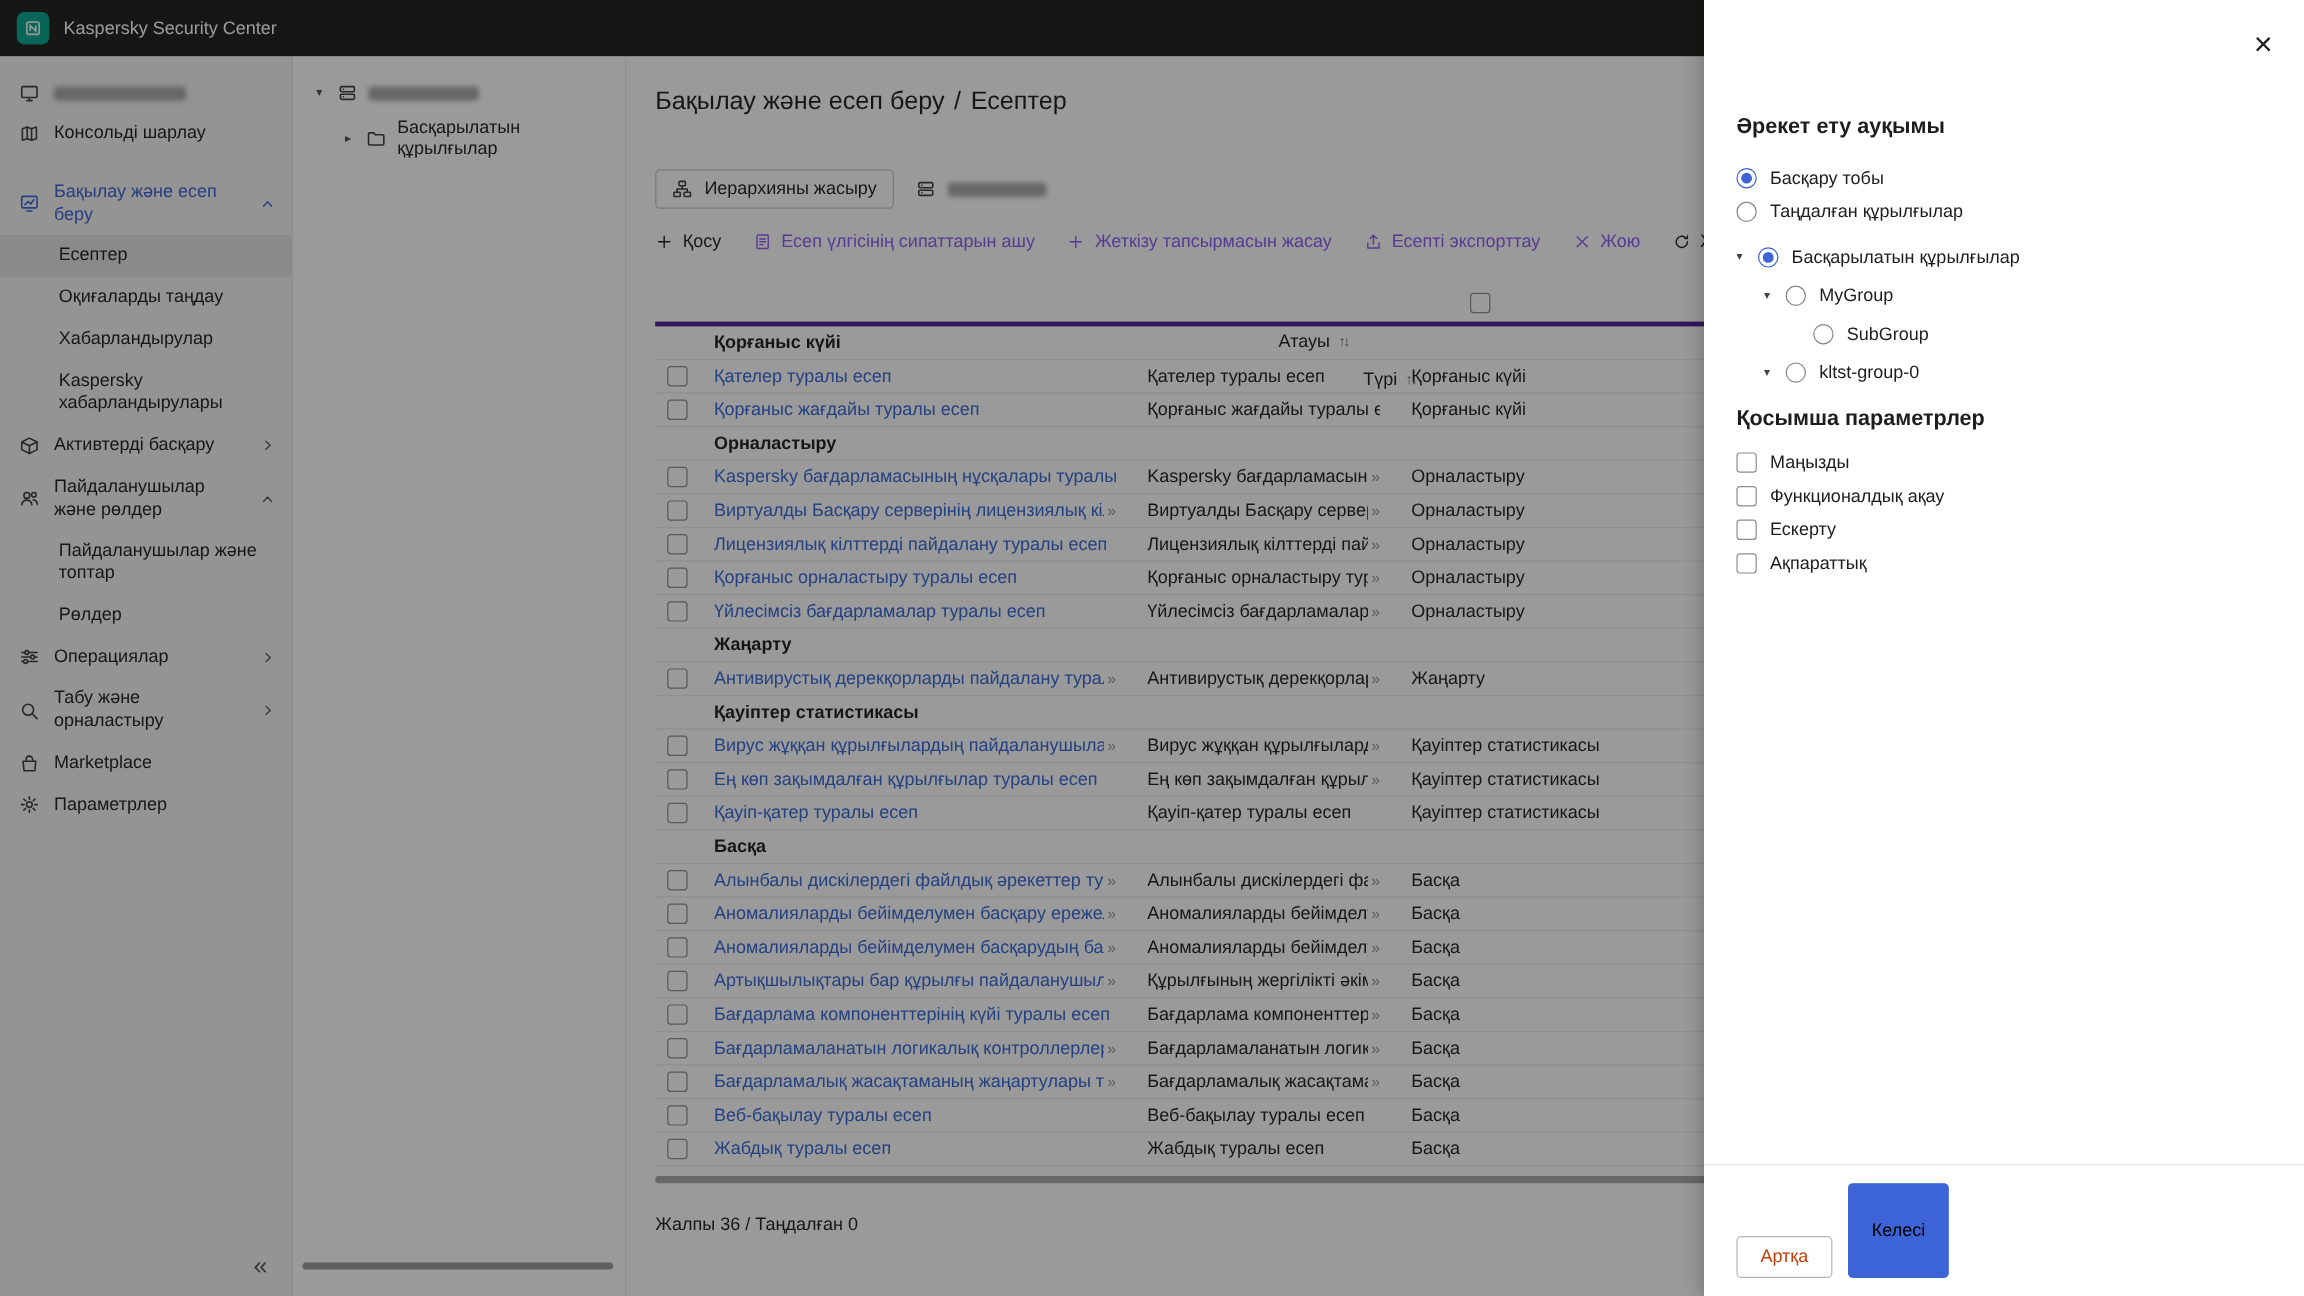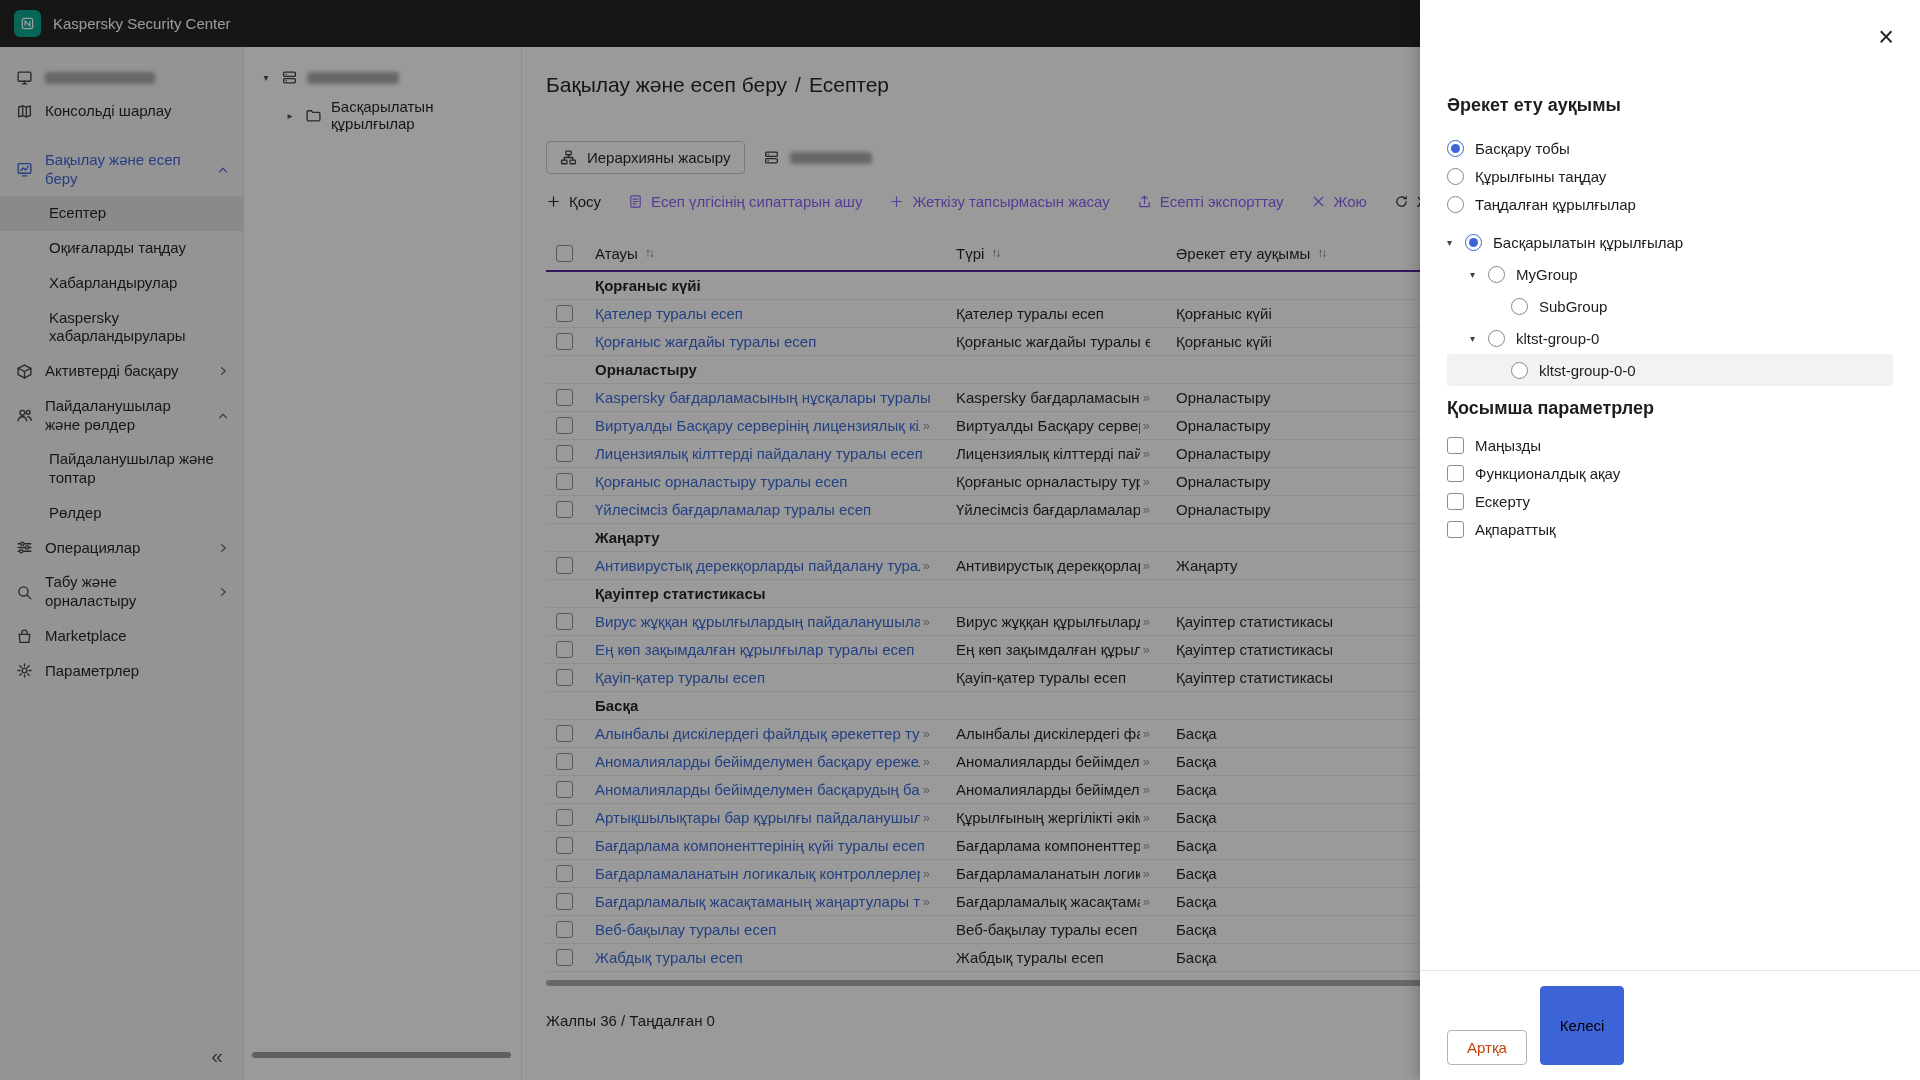--- a/index.html
+++ b/index.html
@@ -49,21 +49,21 @@
   .hier-toggle { display:flex; align-items:center; gap:10px; border:1px solid #c9c9c9; border-radius:4px; padding:7px 13px; background:#fff; font-size:15px; cursor:pointer; }
   .hier-server { display:flex; align-items:center; gap:10px; }
 
   .toolbar { margin-top:12px; display:flex; align-items:flex-end; gap:27px; }
   .tb-btn { display:flex; align-items:center; gap:8px; background:none; border:none; font-family:inherit; font-size:15px; color:#1d1d1d; padding:7px 0; cursor:pointer; white-space:nowrap; }
   .tb-btn.disabled { color:#8b5cf6; }
   .tb-btn .ic { width:15px; height:15px; color:currentColor; }
 
   .table { margin-top:19px; width:100%; }
   .trow { display:flex; align-items:center; height:28px; border-bottom:1px solid #ececec; font-size:15px; }
-  .thead { height:36px; border-bottom:2px solid #4c1d95; }
+  .thead { height:36px; border-bottom:4px solid #4c1d95;flex-direction:column; }
   .cell { display:flex; align-items:center; min-width:0; height:100%; }
   .c-check { width:36px; flex:none; padding-left:10px; }
   .c-name  { width:361px; flex:none; padding:0 13px; overflow:hidden; }
   .c-type  { width:220px; flex:none; padding:0 13px; overflow:hidden; }
   .c-scope { flex:1; padding:0 13px; overflow:hidden; }
   .th-label { white-space:nowrap; }
   .sort { color:#6f6f6f; font-size:12px; margin-left:7px; letter-spacing:-2px; cursor:pointer; }
   .checkbox { width:17px; height:17px; border:1.5px solid #8d8d8d; border-radius:3px; background:#fff; flex:none; cursor:pointer; }
   .link { color:#3566d6; text-decoration:none; white-space:nowrap; overflow:hidden; min-width:0; cursor:pointer; }
   .txt { white-space:nowrap; overflow:hidden; min-width:0; }
@@ -694,24 +694,20 @@
   <span class="drawer-close">×</span>
   <div class="drawer-body">
     <div class="drawer-title">Әрекет ету ауқымы</div>
     <div id="scope-options">
         <div class="opt-row">
           <span class="radio sel"></span>
           <span>Басқару тобы</span>
         </div>
         <div class="opt-row">
           <span class="radio"></span>
-          <span>Құрылғыны таңдау</span>
-        </div>
-        <div class="opt-row">
-          <span class="radio"></span>
           <span>Таңдалған құрылғылар</span>
         </div>
       </div>
     <div class="gtree" id="group-tree">
         <div class="gt-row" style="padding-left: 0px;">
           <span class="gt-caret">▾</span>
           <span class="radio sel"></span>
           <span>Басқарылатын құрылғылар</span>
         </div>
         <div class="gt-row" style="padding-left: 23px;">
@@ -721,25 +717,20 @@
         </div>
         <div class="gt-row" style="padding-left: 46px;">
           <span class="gt-caret"></span>
           <span class="radio"></span>
           <span>SubGroup</span>
         </div>
         <div class="gt-row" style="padding-left: 23px;">
           <span class="gt-caret">▾</span>
           <span class="radio"></span>
           <span>kltst-group-0</span>
-        </div>
-        <div class="gt-row hl" style="padding-left: 46px;">
-          <span class="gt-caret"></span>
-          <span class="radio"></span>
-          <span>kltst-group-0-0</span>
         </div>
       </div>
     <div class="extra-title">Қосымша параметрлер</div>
     <div id="extra-options">
         <div class="opt-row">
           <span class="checkbox"></span>
           <span>Маңызды</span>
         </div>
         <div class="opt-row">
           <span class="checkbox"></span>

